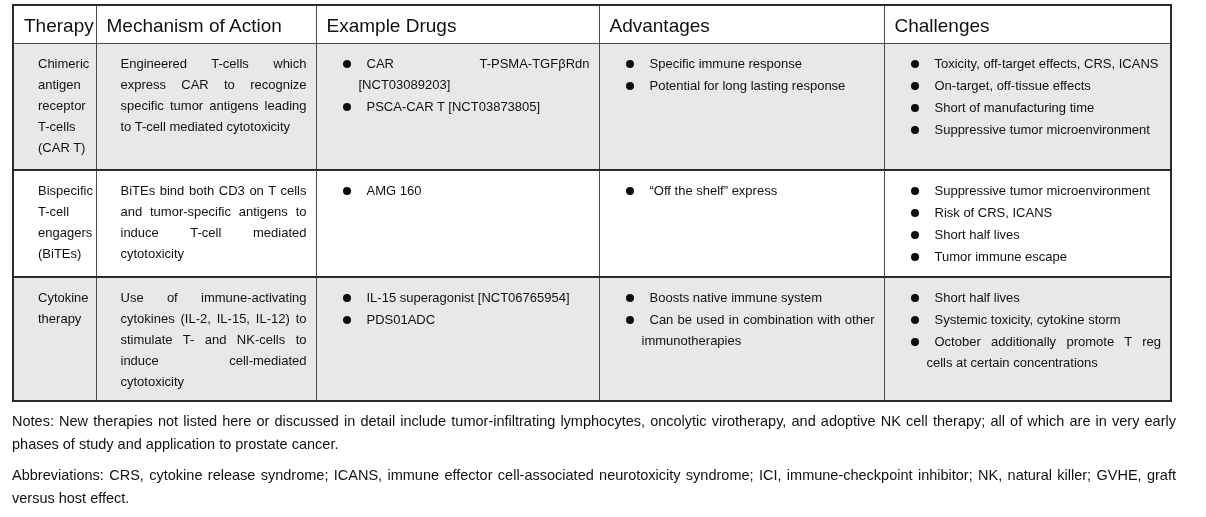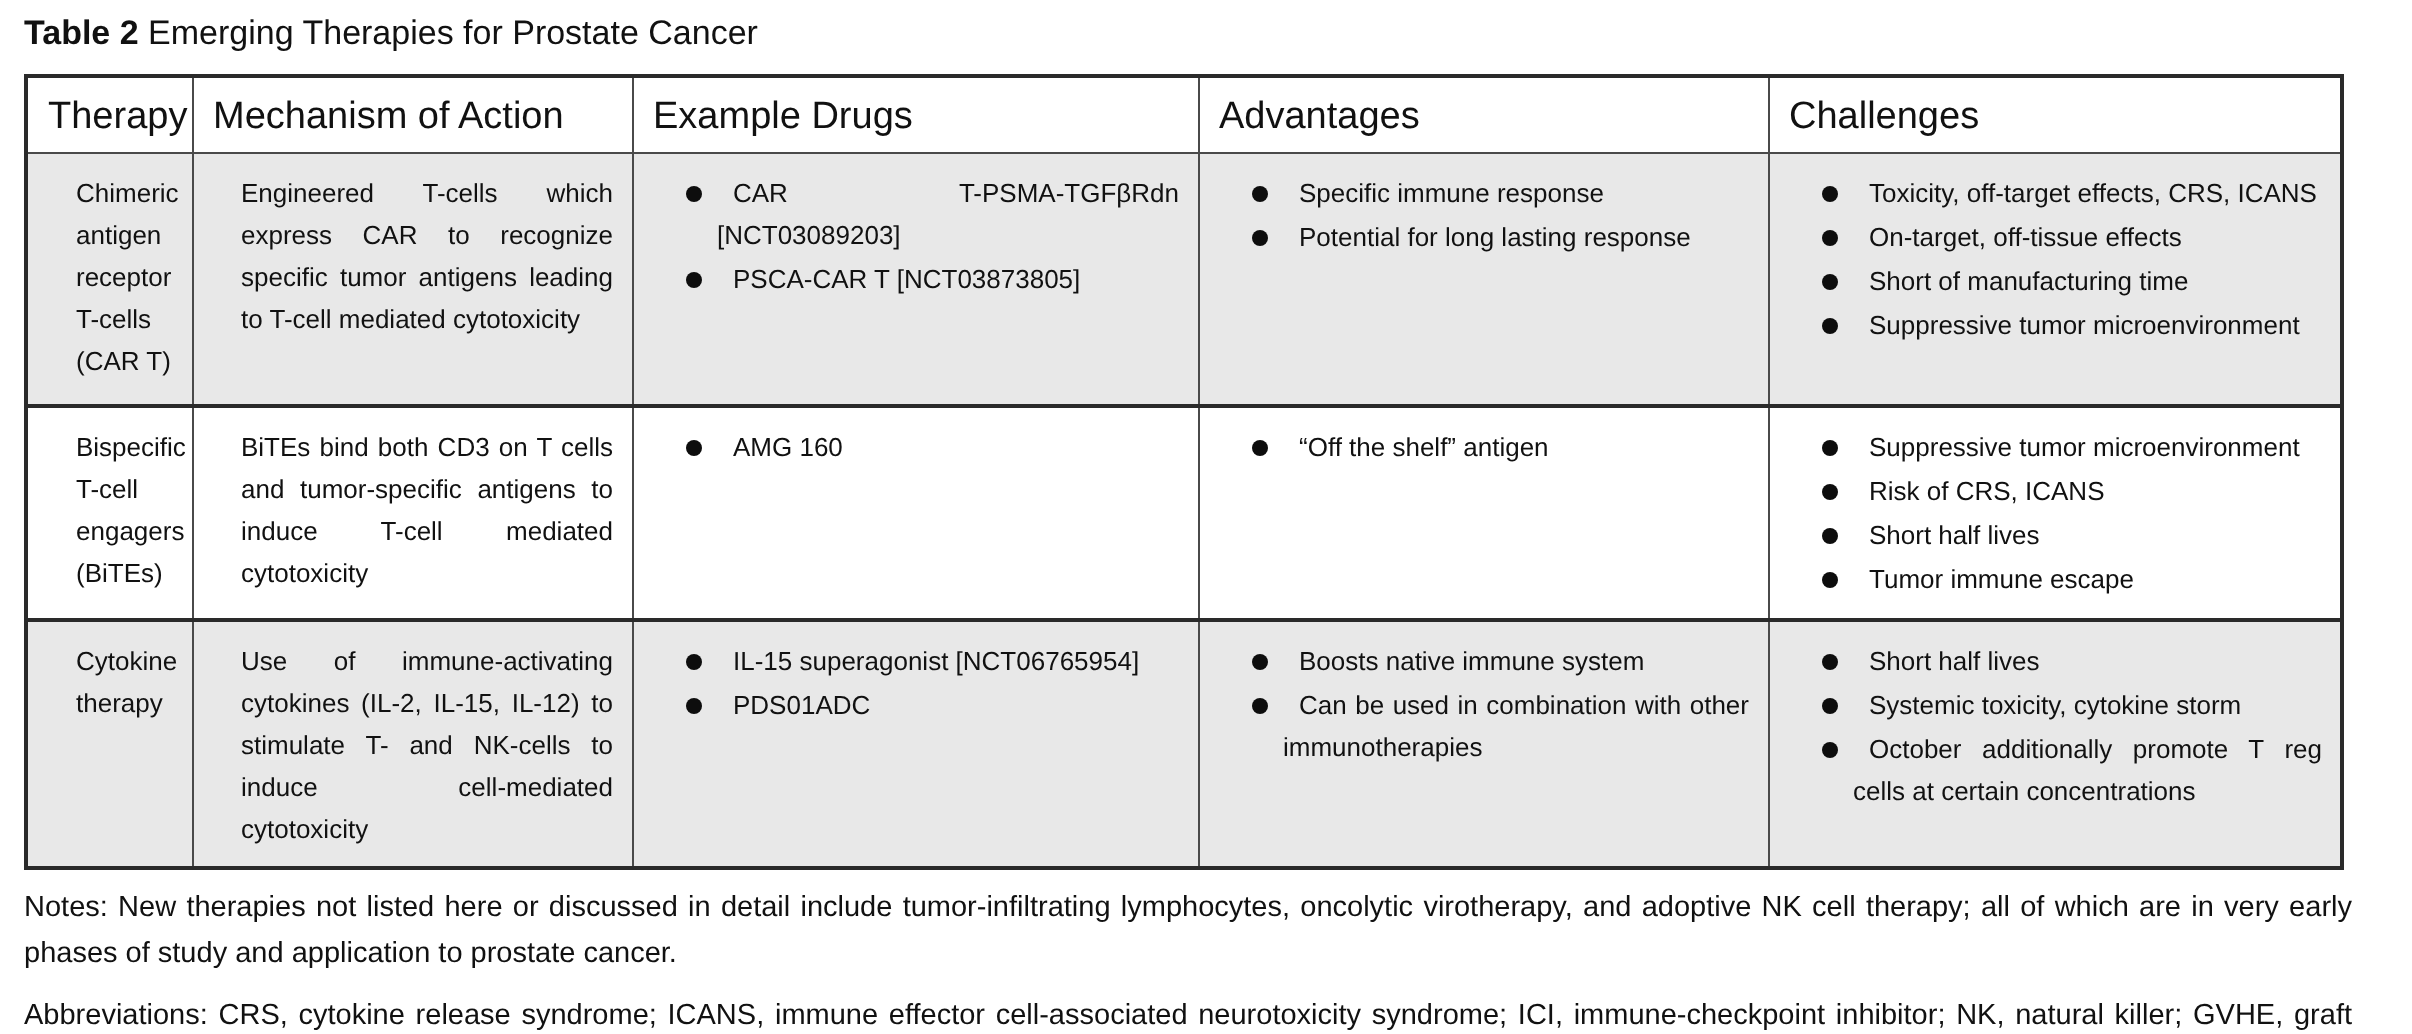--- a/index.html
+++ b/index.html
@@ -88,23 +88,20 @@
     text-align: justify;
     color: #111;
   }
   .footnote .f-label { font-weight: normal; }
 </style>
 </head>
 <body>
 
 <div class="page">
 
-  <div class="table-title">
-    <span class="t-label">Table 2</span><span> Emerging Therapies for Prostate Cancer</span>
-  </div>
 
   <table class="therapy-table">
     <colgroup>
       <col class="c-therapy">
         <col class="c-mech">
         <col class="c-drugs">
         <col class="c-adv">
         <col class="c-chal">
     </colgroup>
     <thead>
@@ -146,21 +143,21 @@
       <tr class="r2">
         <td class="cell-therapy">Bispecific T-cell engagers (BiTEs)</td>
         <td class="cell-mech">BiTEs bind both CD3 on T cells and tumor-specific antigens to induce T-cell mediated cytotoxicity</td>
         <td class="cell-drugs">
           <ul class="bullet-list">
             <li><span class="bullet"></span><span>AMG 160</span></li>
           </ul>
         </td>
         <td class="cell-adv">
           <ul class="bullet-list">
-            <li><span class="bullet"></span><span>“Off the shelf” antigen</span></li>
+            <li><span class="bullet"></span><span>“Off the shelf” express</span></li>
           </ul>
         </td>
         <td class="cell-chal">
           <ul class="bullet-list">
             <li><span class="bullet"></span><span>Suppressive tumor microenvironment</span></li>
             <li><span class="bullet"></span><span>Risk of CRS, ICANS</span></li>
             <li><span class="bullet"></span><span>Short half lives</span></li>
             <li><span class="bullet"></span><span>Tumor immune escape</span></li>
           </ul>
         </td>

